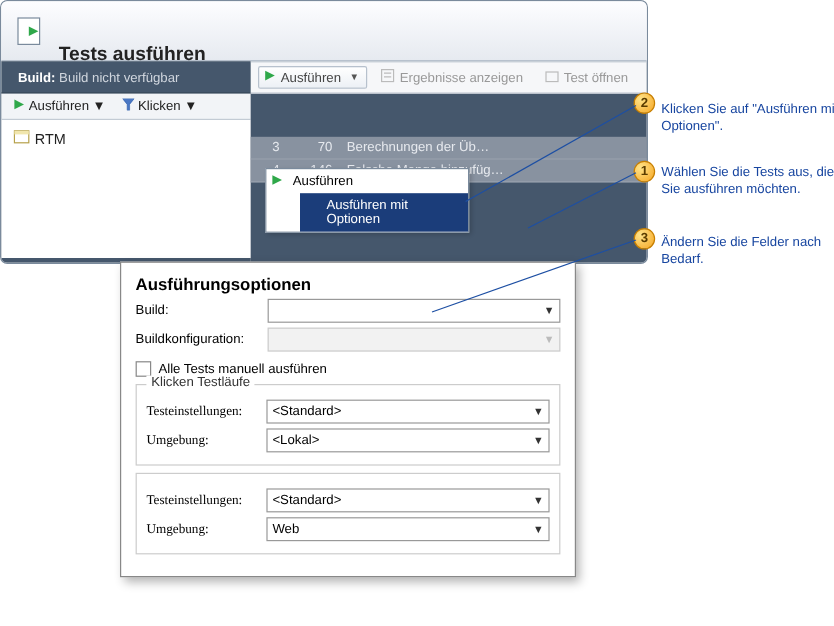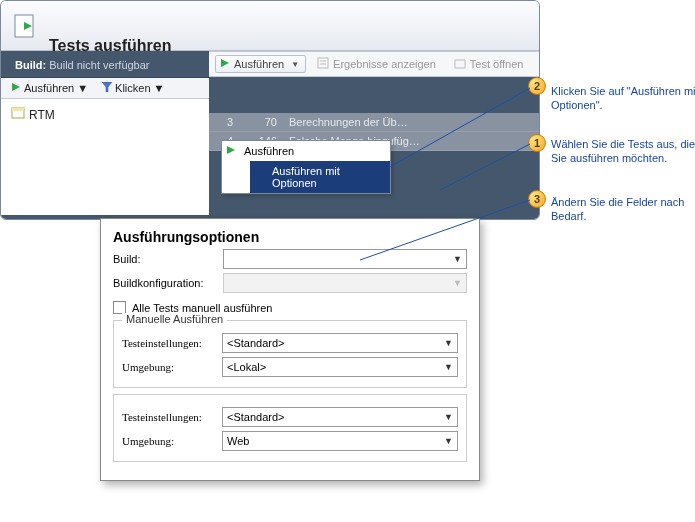--- a/index.html
+++ b/index.html
@@ -171,21 +171,21 @@
     <div class="combo disabled">
         <span></span>
         <span class="caret">▼</span>
       </div>
   </div>
   <div class="chk-row">
     <span class="chk"></span>
     <span>Alle Tests manuell ausführen</span>
   </div>
   <div class="fieldset">
-    <span class="legend">Manuelle Ausführen</span>
+    <span class="legend">Klicken Testläufe</span>
     <div class="form-row">
       <label>Testeinstellungen:</label>
       <div class="combo">
           <span>&lt;Standard&gt;</span>
           <span class="caret">▼</span>
         </div>
     </div>
     <div class="form-row">
       <label>Umgebung:</label>
       <div class="combo">

